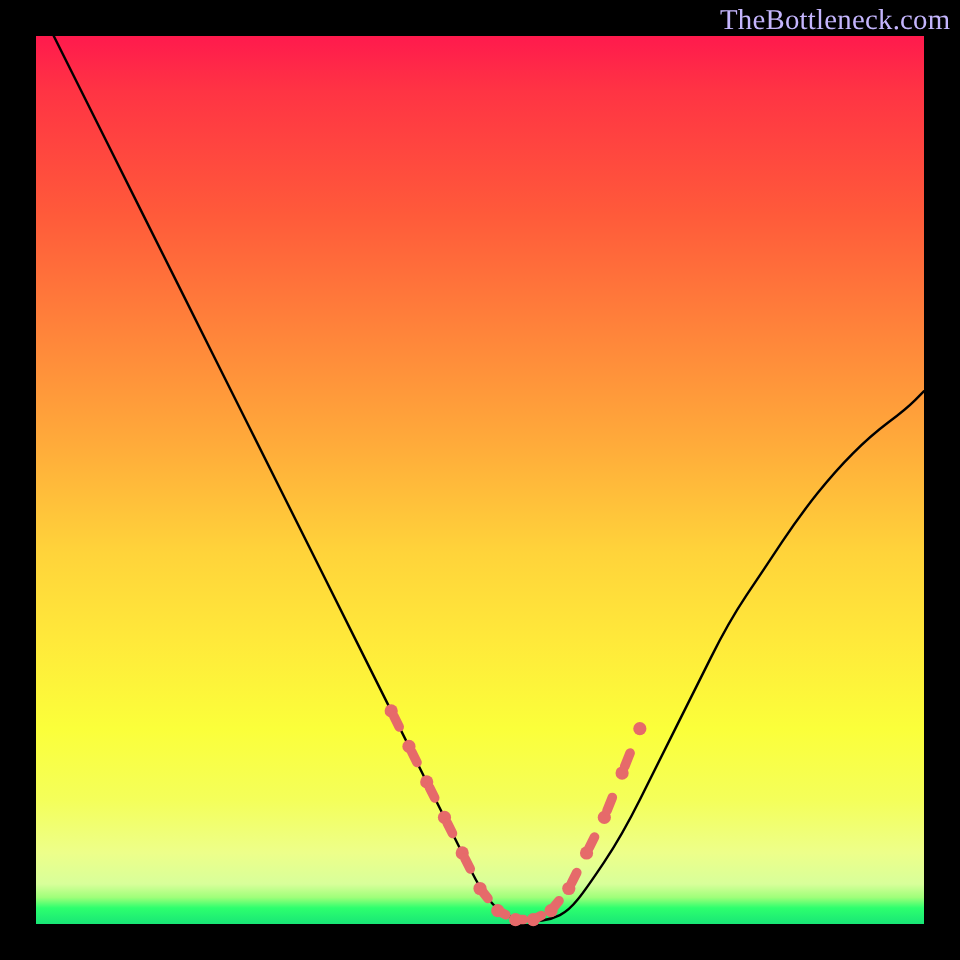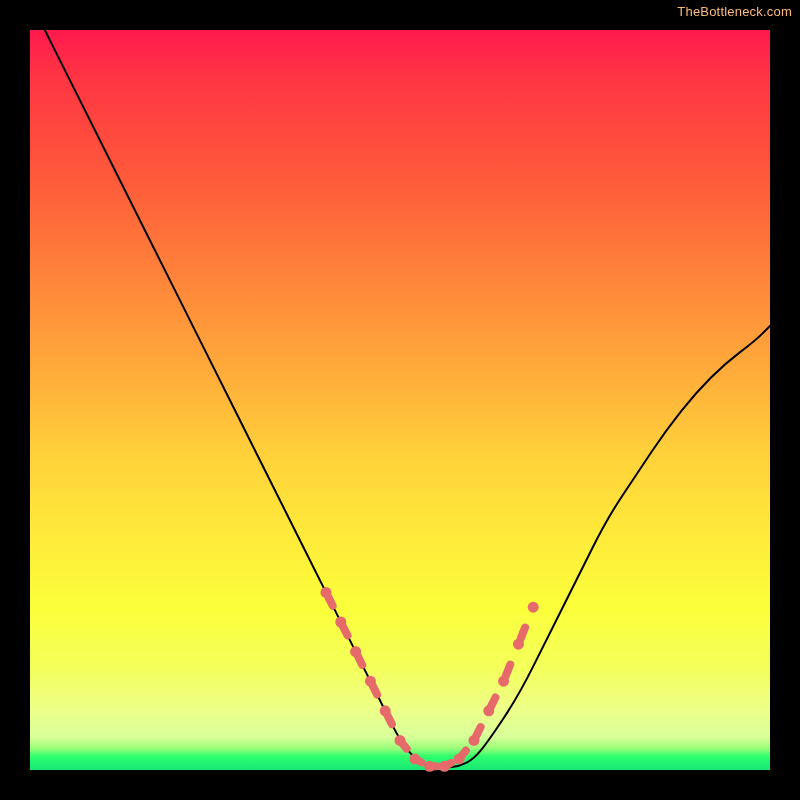--- a/index.html
+++ b/index.html
@@ -41,24 +41,25 @@
       #d8ff9a 95.5%,
       #9fff7a 97%,
       #2dff6e 98.2%,
       #18e676 100%
     );
   }
   .watermark {
     position: absolute;
     top: 4px;
     right: 8px;
-    color: #fdba74;
-    font-size: 13px;
+    color: #c4b5fd;
+    font-size: 24px;
     font-weight: 500;
     letter-spacing: 0.2px;
+    font-family: Liberation Serif, serif;
   }
   svg.curves {
     position: absolute;
     left: 30px;
     top: 30px;
     width: 740px;
     height: 740px;
     overflow: visible;
   }
   .curve-main {

